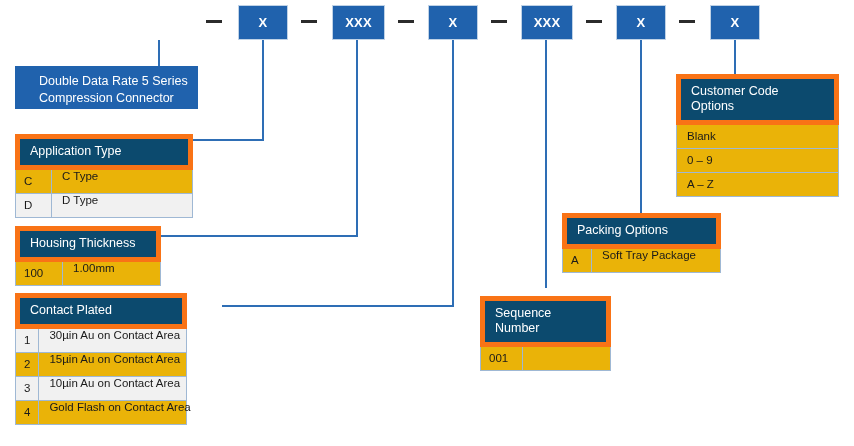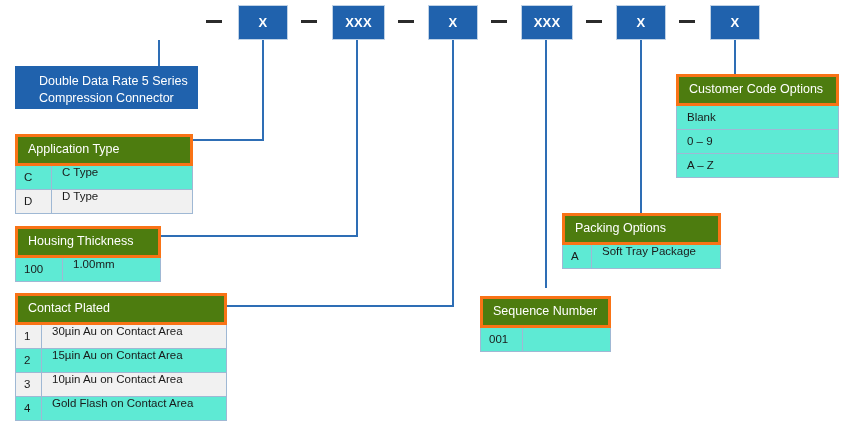--- a/index.html
+++ b/index.html
@@ -50,35 +50,35 @@
     height: 2px;
     background: #2E6EB5;
   }
 
   
   .legend {
     position: absolute;
     box-sizing: border-box;
   }
   .legend-header {
-    background: #4d7c0f;
+    background: #0c4a6e;
     color: #ffffff;
     font-size: 12.5px;
     padding: 5px 10px 6px 10px;
     box-sizing: border-box;
     line-height: 15px;
-    border: 3px solid #f97316;
+    border: 5px solid #f97316;
   }
   .legend-row {
     display: flex;
     border-left: 1px solid #9FB8D4;
     border-right: 1px solid #9FB8D4;
     border-bottom: 1px solid #9FB8D4;
     box-sizing: border-box;
-    background: #5eead4;
+    background: #eab308;
   }
   .legend-row.alt {
     background: #F1F1F1;
   }
   .cell-code {
     font-size: 11.5px;
     color: #1a1a1a;
     padding: 5px 8px 6px 8px;
     box-sizing: border-box;
     border-right: 1px solid #9FB8D4;
@@ -178,21 +178,21 @@
   </div>
 
   <div class="legend" style="left:15px; top:226px; width:146px;">
     <div class="legend-header">Housing Thickness</div>
     <div class="legend-row">
       <div class="cell-code" style="width:47px;">100</div>
       <div class="cell-desc">1.00mm</div>
     </div>
   </div>
 
-  <div class="legend" style="left:15px; top:293px; width:212px;">
+  <div class="legend" style="left:15px; top:293px; width:172px;">
     <div class="legend-header">Contact Plated</div>
     <div class="legend-row alt">
       <div class="cell-code" style="width:26px;">1</div>
       <div class="cell-desc">30µin Au on Contact Area</div>
     </div>
     <div class="legend-row">
       <div class="cell-code" style="width:26px;">2</div>
       <div class="cell-desc">15µin Au on Contact Area</div>
     </div>
     <div class="legend-row alt">

